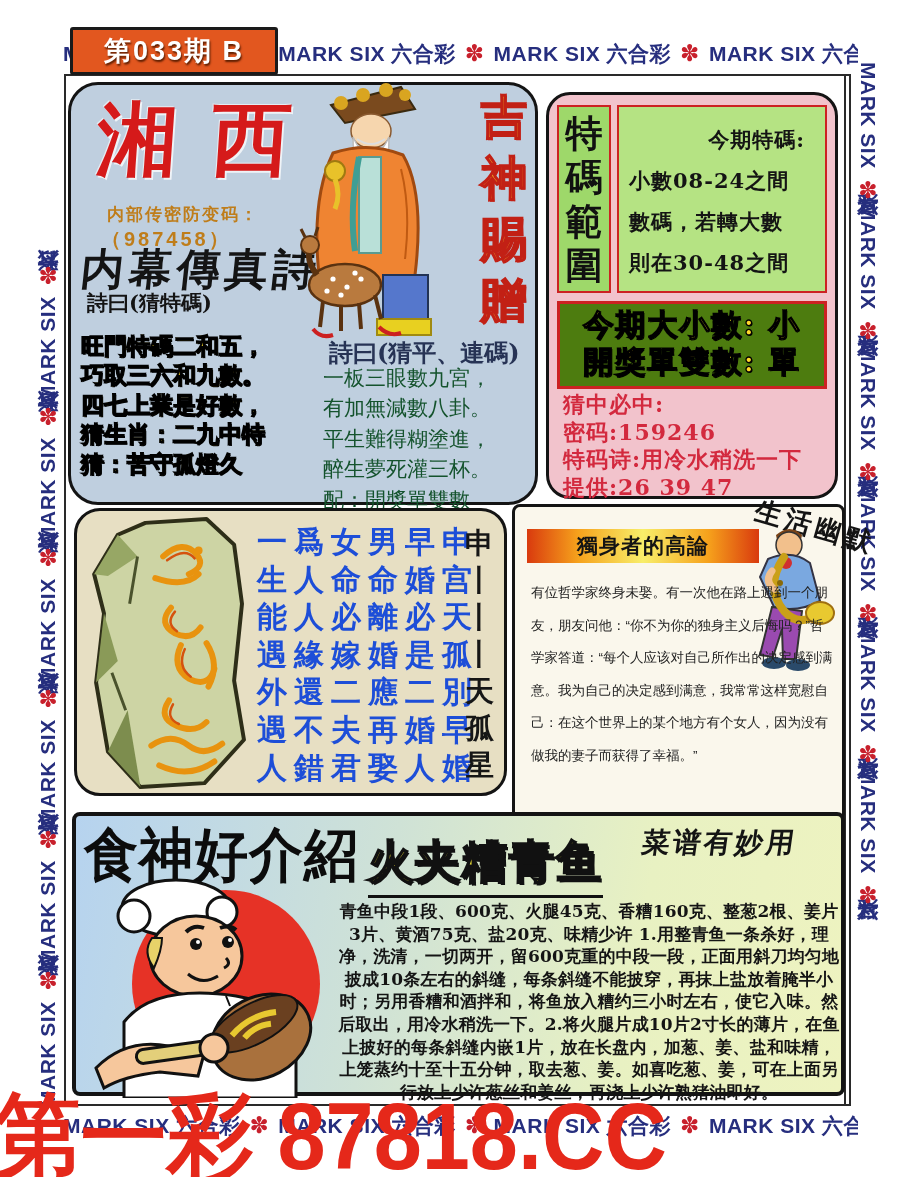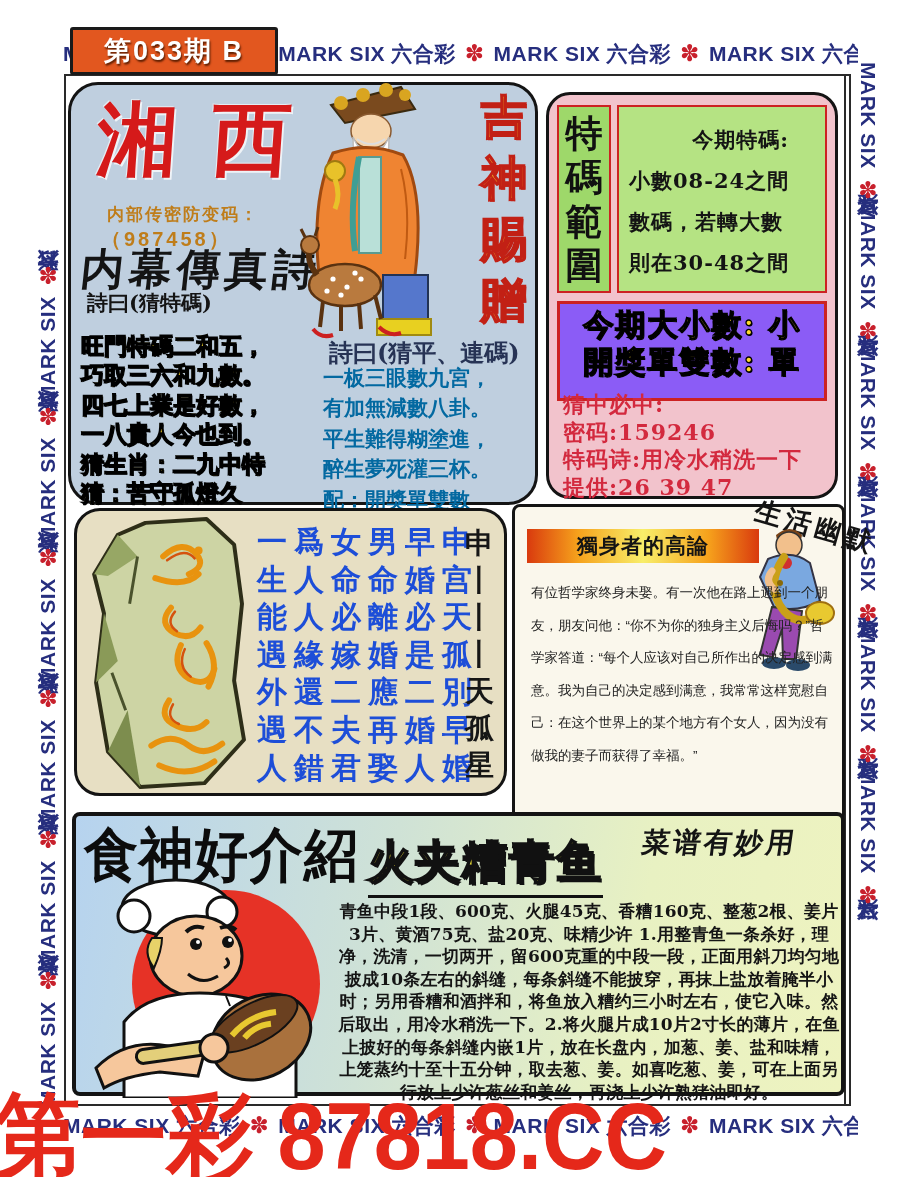--- a/index.html
+++ b/index.html
@@ -48,31 +48,31 @@
   .inner-title{position:absolute;left:10px;top:156px;font-size:43px;font-weight:900;color:#141414;
     letter-spacing:5px;transform:skewX(-6deg);}
   .poem1-cap{position:absolute;left:16px;top:204px;font-size:21px;color:#141414;font-weight:bold;}
   .poem1{position:absolute;left:10px;top:246px;font-size:23px;line-height:29.4px;font-weight:900;}
   .ylw{color:#ffd92a;-webkit-text-stroke:1.3px #000;text-shadow:1px 1px 0 #000;}
   .god-illo{position:absolute;left:212px;top:-6px;width:172px;height:266px;}
   .side-title{position:absolute;right:8px;top:2px;text-align:center;}
   .side-title div{font-size:46px;line-height:61px;font-weight:900;color:#ffd92a;
     -webkit-text-stroke:1.6px #c22015;text-shadow:1px 1px 0 #c22015;}
   .poem2-cap{position:absolute;left:258px;top:252px;font-size:24px;color:#273355;font-weight:bold;}
-  .poem2{position:absolute;left:252px;top:278px;font-size:21px;line-height:30.4px;color:#0369a1;font-weight:bold;}
+  .poem2{position:absolute;left:252px;top:278px;font-size:21px;line-height:30.4px;color:#14532d;font-weight:normal;}
 
   
   .range-row{position:absolute;left:8px;top:10px;right:8px;height:188px;display:flex;gap:6px;}
   .range-label{width:50px;background:#9ed86a;border:2px solid #c22;display:flex;flex-direction:column;
     align-items:center;justify-content:space-around;padding:4px 0;}
   .range-label div{font-size:37px;font-weight:900;color:#111;line-height:40px;}
-  .range-text{flex:1;background:#b5e383;border:2px solid #c22;padding:12px 24px 6px 10px;box-sizing:border-box;}
+  .range-text{flex:1;background:#b5e383;border:2px solid #c22;padding:12px 8px 6px 10px;box-sizing:border-box;}
   .range-text div{font-size:21px;line-height:41px;font-weight:bold;color:#141414;letter-spacing:1px;}
   .range-text div:first-child{text-align:right;padding-right:12px;}
-  .size-box{position:absolute;left:8px;top:206px;right:8px;height:100px;background:#8b5cf6;
+  .size-box{position:absolute;left:8px;top:206px;right:8px;height:88px;background:#4d7c0f;
     border:3px solid #c22;box-sizing:border-box;text-align:center;padding-top:2px;}
   .size-box div{font-size:30px;line-height:37px;font-weight:900;letter-spacing:2px;}
   .secret{position:absolute;left:14px;top:296px;color:#d3293e;font-weight:900;}
   .secret div{font-size:22px;line-height:27.5px;letter-spacing:1px;}
 
   
   .stone-illo{position:absolute;left:8px;top:4px;width:175px;height:278px;}
   .stone-rows{position:absolute;left:180px;top:12px;}
   .stone-rows div{font-size:30px;line-height:37.6px;font-weight:900;color:#1d4ed8;letter-spacing:7px;}
   .stone-side{position:absolute;right:10px;top:14px;text-align:center;}
@@ -125,21 +125,20 @@
   <div class="panel panel-main">
     <div class="xiangxi serif">湘西</div>
     <div class="code-label">内部传密防变码：</div>
     <div class="code-value">（987458）</div>
     <div class="inner-title serif">内幕傳真詩</div>
     <div class="poem1-cap serif">詩曰(猜特碼)</div>
     <div class="poem1 serif">
       <div class="ylw">旺門特碼二和五，</div>
       <div class="ylw">巧取三六和九數。</div>
       <div class="ylw">四七上業是好數，</div>
-      <div class="ylw">一八貴人今也到。</div>
       <div class="ylw">猜生肖：二九中特</div>
       <div class="ylw">猜：苦守孤燈久</div>
     </div>
 
     <svg class="god-illo" viewBox="0 0 172 266">
       <path d="M48,26 L118,8 L132,30 L62,44 Z" fill="#7a4a1e" stroke="#3a2a10" stroke-width="2"></path>
       <circle cx="58" cy="24" r="7" fill="#d9a520"></circle>
         <circle cx="80" cy="16" r="7" fill="#d9a520"></circle>
       <circle cx="103" cy="11" r="7" fill="#d9a520"></circle>
         <circle cx="122" cy="16" r="6" fill="#d9a520"></circle>

